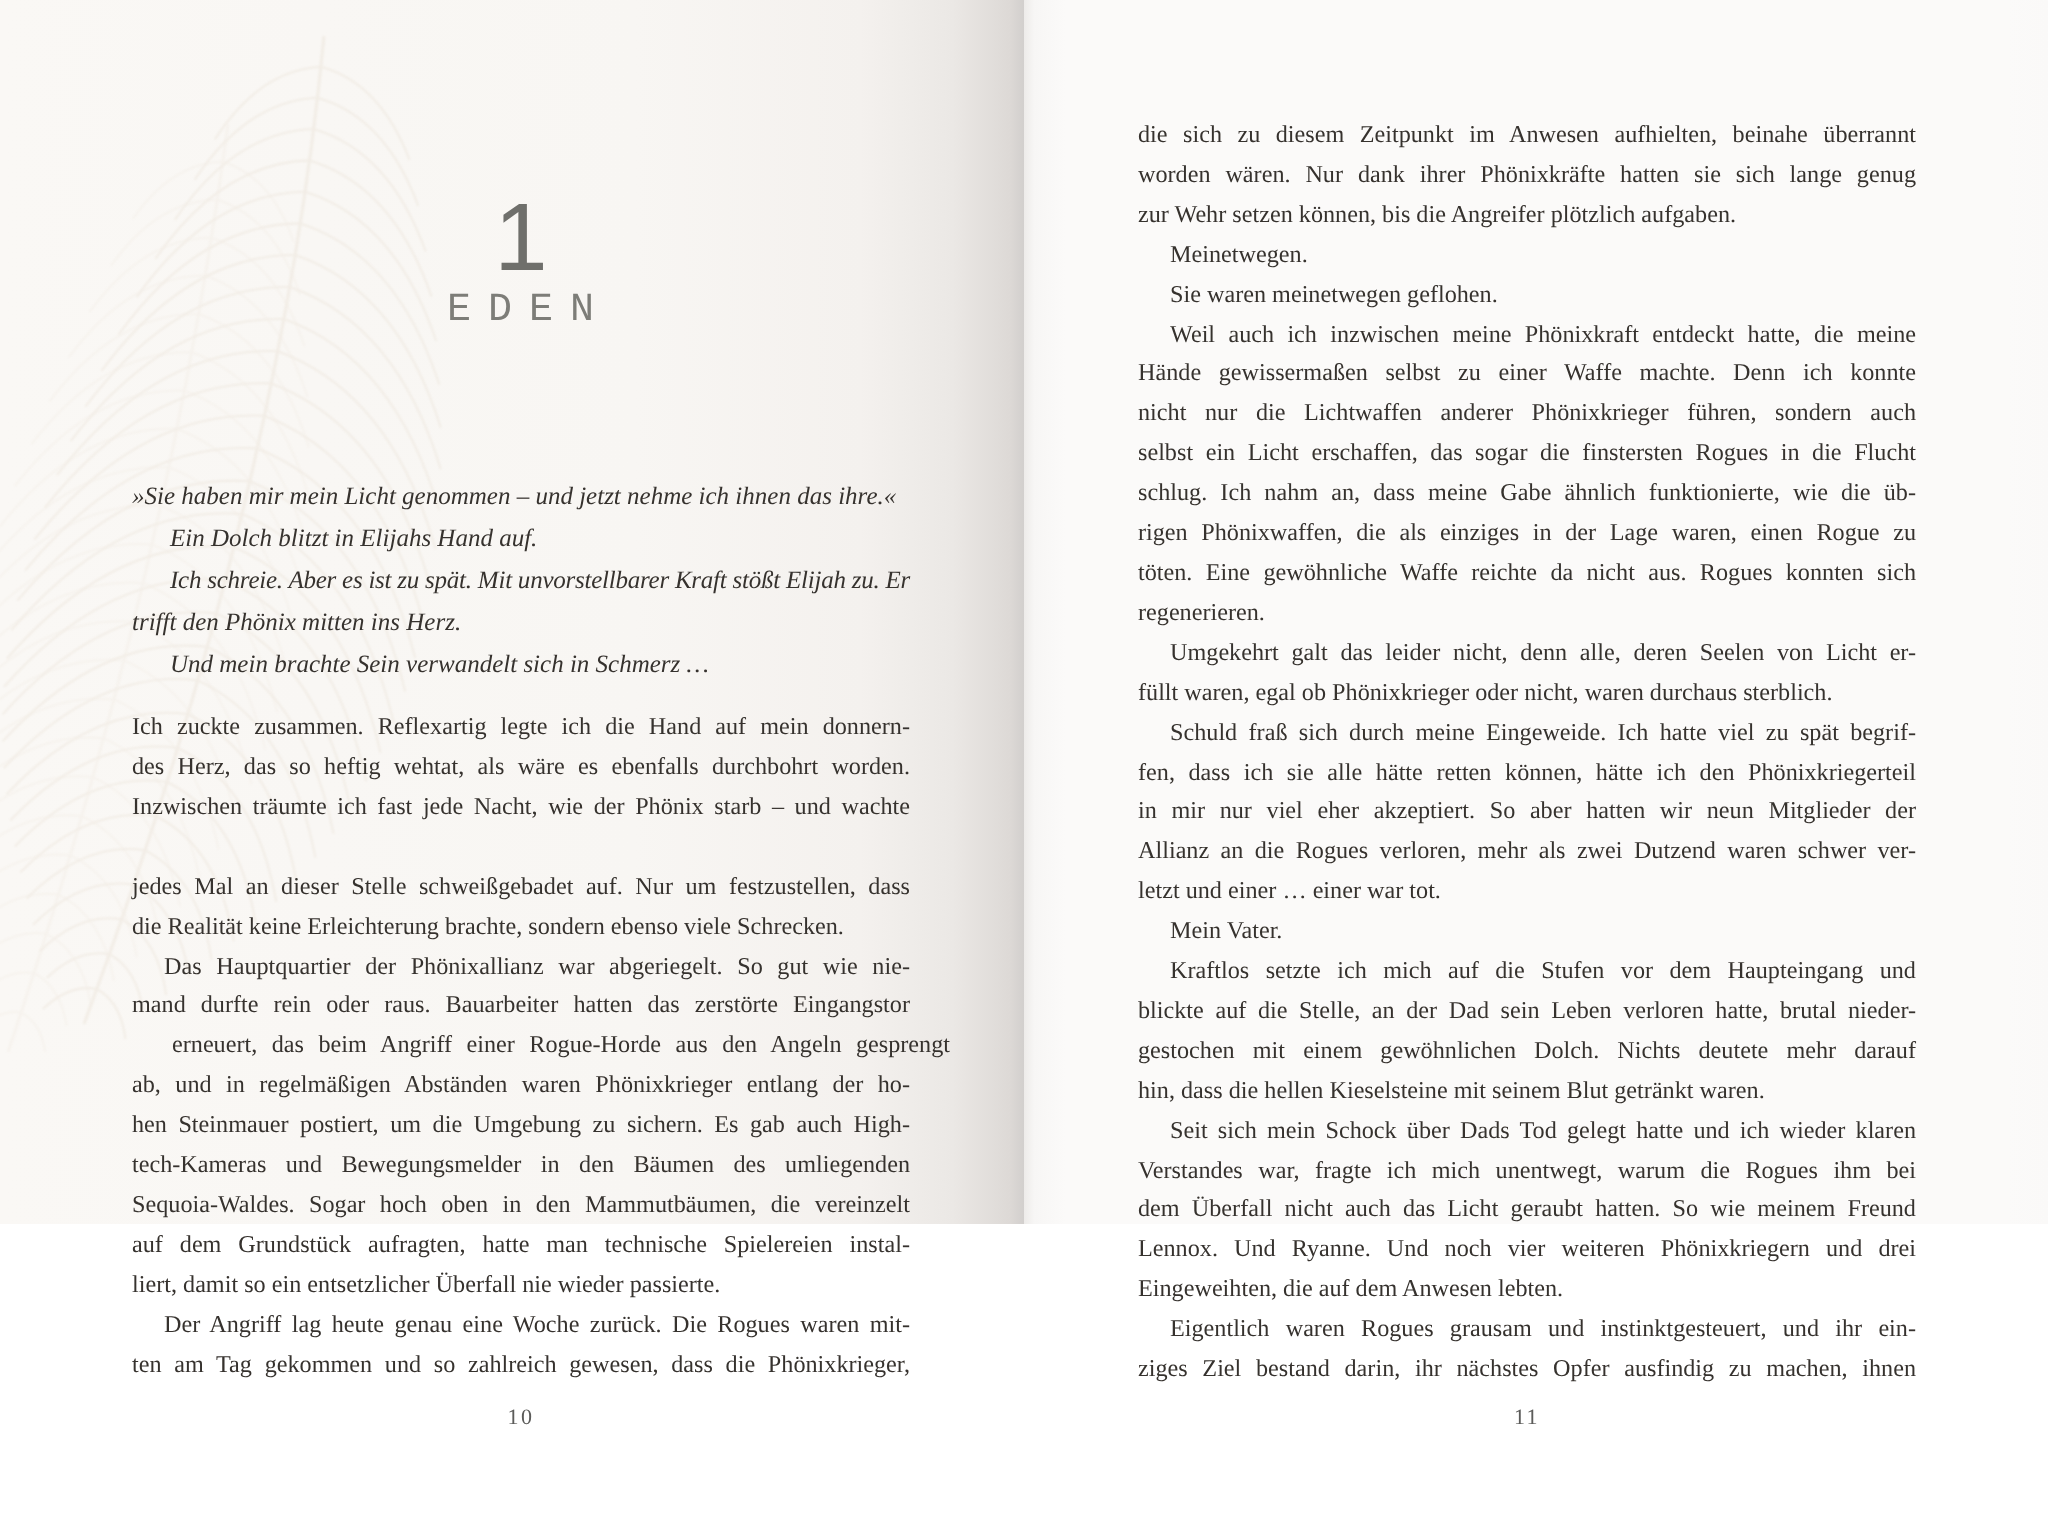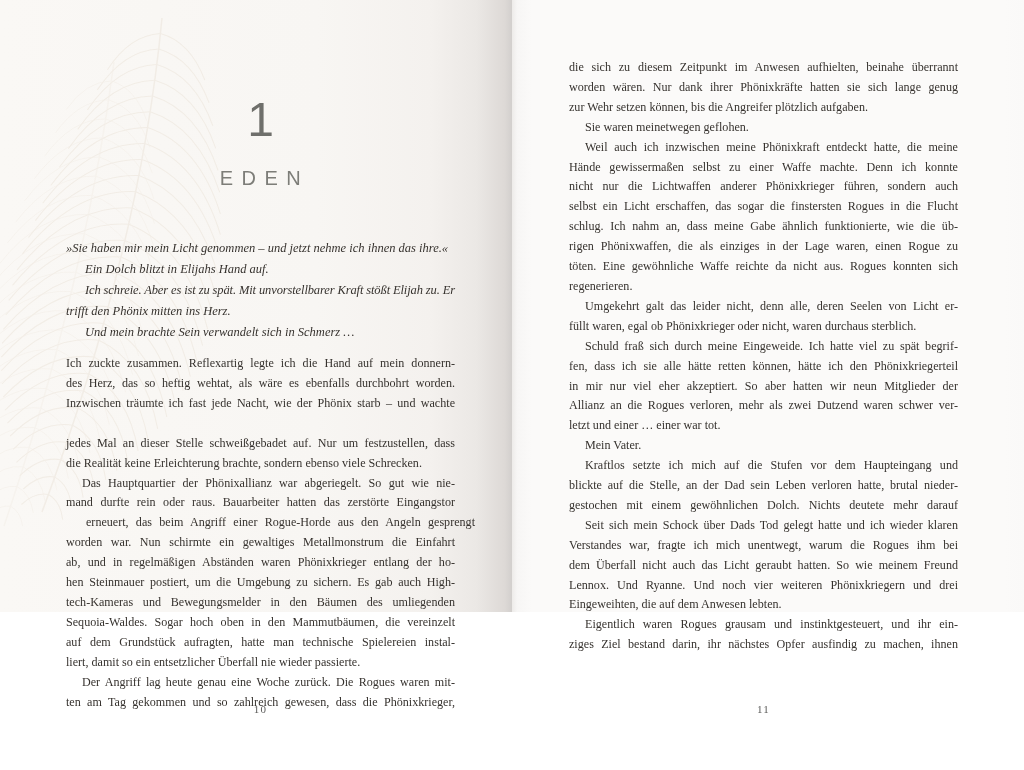--- a/index.html
+++ b/index.html
@@ -20,22 +20,22 @@
   }
   .feather { position: absolute; left: -8px; top: 4px; opacity: .6; pointer-events: none; }
 
   .chapter { position: absolute; left: 66px; top: 96px; width: 389px; text-align: center; }
   .chapnum {
     font-family: "Liberation Sans", sans-serif;
     font-size: 48px; font-weight: 300; line-height: 1;
     color: #6f6f6b;
   }
   .chaptitle {
-    margin-top: 23px;
-    font-family: Liberation Sans, sans-serif;
+    margin-top: 0;
+    font-family: Liberation Mono, monospace;
     font-size: 20px; font-weight: 400;
     letter-spacing: 8.5px; padding-left: 8px;
     color: #7d7d78;
   }
 
   .textcol { position: absolute; width: 389px; color: #36322e; }
   .epigraph { left: 66px; top: 238px; font-style: italic; font-size: 12.5px; line-height: 21px; }
   .bodyL { left: 66px; top: 354px; font-size: 12.1px; line-height: 19.9px; }
   .bodyR { left: 57px; top: 58px;  font-size: 12.1px; line-height: 19.9px; }
   .line { white-space: nowrap; }
@@ -187,59 +187,60 @@
       </div>
     <div id="body-left" class="textcol bodyL">
         <div class="line" style="word-spacing: 4.009px;"><span>Ich zuckte zusammen. Reflexartig legte ich die Hand auf mein donnern-</span></div>
         <div class="line" style="word-spacing: 3.612px;"><span>des Herz, das so heftig wehtat, als wäre es ebenfalls durchbohrt worden.</span></div>
         <div class="line" style="word-spacing: 2.276px;"><span>Inzwischen träumte ich fast jede Nacht, wie der Phönix starb – und wachte</span></div>
         <div class="line" style="word-spacing: 3.234px; margin-top: 20px;"><span>jedes Mal an dieser Stelle schweißgebadet auf. Nur um festzustellen, dass</span></div>
         <div class="line"><span>die Realität keine Erleichterung brachte, sondern ebenso viele Schrecken.</span></div>
         <div class="line ind" style="word-spacing: 4.278px;"><span>Das Hauptquartier der Phönixallianz war abgeriegelt. So gut wie nie-</span></div>
         <div class="line" style="word-spacing: 4.491px;"><span>mand durfte rein oder raus. Bauarbeiter hatten das zerstörte Eingangstor</span></div>
         <div class="line" style="word-spacing: 4.215px; margin-left: 20px;"><span>erneuert, das beim Angriff einer Rogue-Horde aus den Angeln gesprengt</span></div>
-        <div class="line" style="word-spacing: 5.51px;"><span>worden war. Nun schirmte ein gewaltiges Metallmonstrum die Einfahrt</span></div>
         <div class="line" style="word-spacing: 4.189px;"><span>ab, und in regelmäßigen Abständen waren Phönixkrieger entlang der ho-</span></div>
         <div class="line" style="word-spacing: 2.724px;"><span>hen Steinmauer postiert, um die Umgebung zu sichern. Es gab auch High-</span></div>
         <div class="line" style="word-spacing: 6.683px;"><span>tech-Kameras und Bewegungsmelder in den Bäumen des umliegenden</span></div>
         <div class="line" style="word-spacing: 4.162px;"><span>Sequoia-Waldes. Sogar hoch oben in den Mammutbäumen, die vereinzelt</span></div>
         <div class="line" style="word-spacing: 5.43px;"><span>auf dem Grundstück aufragten, hatte man technische Spielereien instal-</span></div>
         <div class="line"><span>liert, damit so ein entsetzlicher Überfall nie wieder passierte.</span></div>
         <div class="line ind" style="word-spacing: 2.165px;"><span>Der Angriff lag heute genau eine Woche zurück. Die Rogues waren mit-</span></div>
         <div class="line" style="word-spacing: 3.32px;"><span>ten am Tag gekommen und so zahlreich gewesen, dass die Phönixkrieger,</span></div>
       </div>
 
     <div class="pagenum pl">10</div>
   </section>
 
   <section class="page right">
     <div id="body-right" class="textcol bodyR">
         <div class="line" style="word-spacing: 4.712px;"><span>die sich zu diesem Zeitpunkt im Anwesen aufhielten, beinahe überrannt</span></div>
         <div class="line" style="word-spacing: 4.409px;"><span>worden wären. Nur dank ihrer Phönixkräfte hatten sie sich lange genug</span></div>
         <div class="line"><span>zur Wehr setzen können, bis die Angreifer plötzlich aufgaben.</span></div>
+        <div class="line ind"><span>Meinetwegen.</span></div>
         <div class="line ind"><span>Sie waren meinetwegen geflohen.</span></div>
         <div class="line ind" style="word-spacing: 3.641px;"><span>Weil auch ich inzwischen meine Phönixkraft entdeckt hatte, die meine</span></div>
         <div class="line" style="word-spacing: 5.767px;"><span>Hände gewissermaßen selbst zu einer Waffe machte. Denn ich konnte</span></div>
         <div class="line" style="word-spacing: 6.297px;"><span>nicht nur die Lichtwaffen anderer Phönixkrieger führen, sondern auch</span></div>
         <div class="line" style="word-spacing: 3.263px;"><span>selbst ein Licht erschaffen, das sogar die finstersten Rogues in die Flucht</span></div>
         <div class="line" style="word-spacing: 3.55px;"><span>schlug. Ich nahm an, dass meine Gabe ähnlich funktionierte, wie die üb-</span></div>
         <div class="line" style="word-spacing: 3.786px;"><span>rigen Phönixwaffen, die als einziges in der Lage waren, einen Rogue zu</span></div>
         <div class="line" style="word-spacing: 3.644px; font-family: Liberation Serif, serif;"><span>töten. Eine gewöhnliche Waffe reichte da nicht aus. Rogues konnten sich</span></div>
         <div class="line"><span>regenerieren.</span></div>
         <div class="line ind" style="word-spacing: 3.311px;"><span>Umgekehrt galt das leider nicht, denn alle, deren Seelen von Licht er-</span></div>
         <div class="line"><span>füllt waren, egal ob Phönixkrieger oder nicht, waren durchaus sterblich.</span></div>
         <div class="line ind" style="word-spacing: 2.648px;"><span>Schuld fraß sich durch meine Eingeweide. Ich hatte viel zu spät begrif-</span></div>
         <div class="line" style="word-spacing: 3.766px;"><span>fen, dass ich sie alle hätte retten können, hätte ich den Phönixkriegerteil</span></div>
         <div class="line" style="word-spacing: 4.292px;"><span>in mir nur viel eher akzeptiert. So aber hatten wir neun Mitglieder der</span></div>
         <div class="line" style="word-spacing: 2.659px;"><span>Allianz an die Rogues verloren, mehr als zwei Dutzend waren schwer ver-</span></div>
         <div class="line"><span>letzt und einer … einer war tot.</span></div>
         <div class="line ind"><span>Mein Vater.</span></div>
         <div class="line ind" style="word-spacing: 5.192px;"><span>Kraftlos setzte ich mich auf die Stufen vor dem Haupteingang und</span></div>
         <div class="line" style="word-spacing: 2.775px;"><span>blickte auf die Stelle, an der Dad sein Leben verloren hatte, brutal nieder-</span></div>
         <div class="line" style="word-spacing: 6.016px;"><span>gestochen mit einem gewöhnlichen Dolch. Nichts deutete mehr darauf</span></div>
+        <div class="line"><span>hin, dass die hellen Kieselsteine mit seinem Blut getränkt waren.</span></div>
         <div class="line ind" style="word-spacing: 2.065px;"><span>Seit sich mein Schock über Dads Tod gelegt hatte und ich wieder klaren</span></div>
         <div class="line" style="word-spacing: 4.692px;"><span>Verstandes war, fragte ich mich unentwegt, warum die Rogues ihm bei</span></div>
         <div class="line" style="word-spacing: 3.061px;"><span>dem Überfall nicht auch das Licht geraubt hatten. So wie meinem Freund</span></div>
         <div class="line" style="word-spacing: 5.026px;"><span>Lennox. Und Ryanne. Und noch vier weiteren Phönixkriegern und drei</span></div>
         <div class="line"><span>Eingeweihten, die auf dem Anwesen lebten.</span></div>
         <div class="line ind" style="word-spacing: 5.104px;"><span>Eigentlich waren Rogues grausam und instinktgesteuert, und ihr ein-</span></div>
         <div class="line" style="word-spacing: 4.309px;"><span>ziges Ziel bestand darin, ihr nächstes Opfer ausfindig zu machen, ihnen</span></div>
       </div>
 
     <div class="pagenum pr">11</div>

